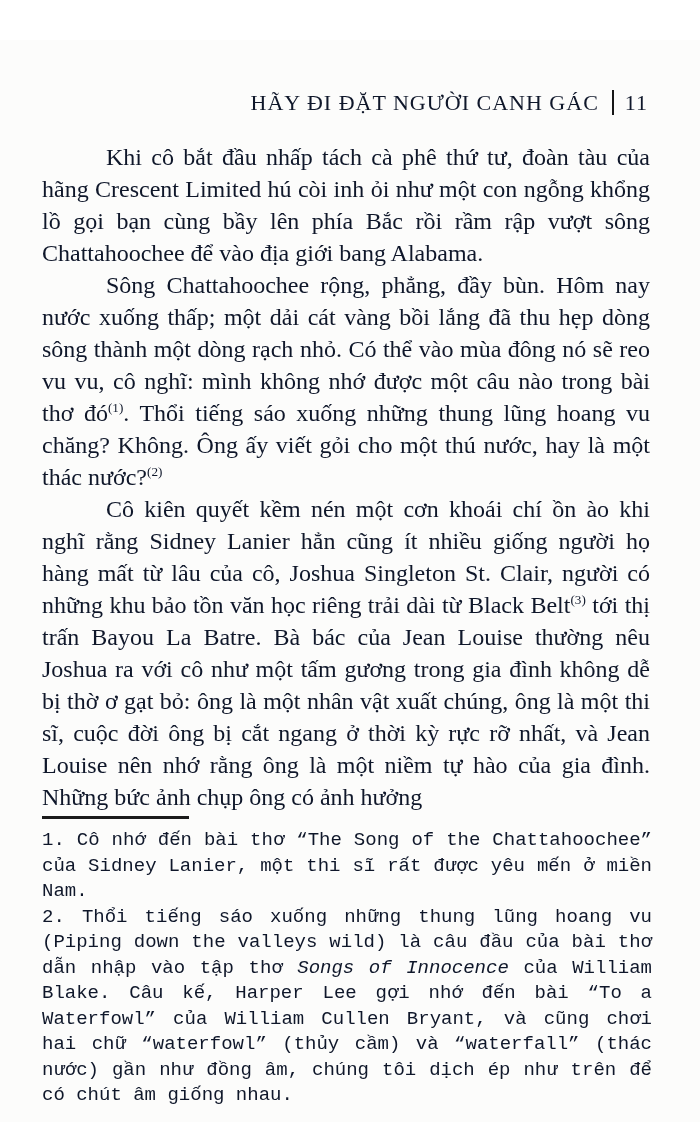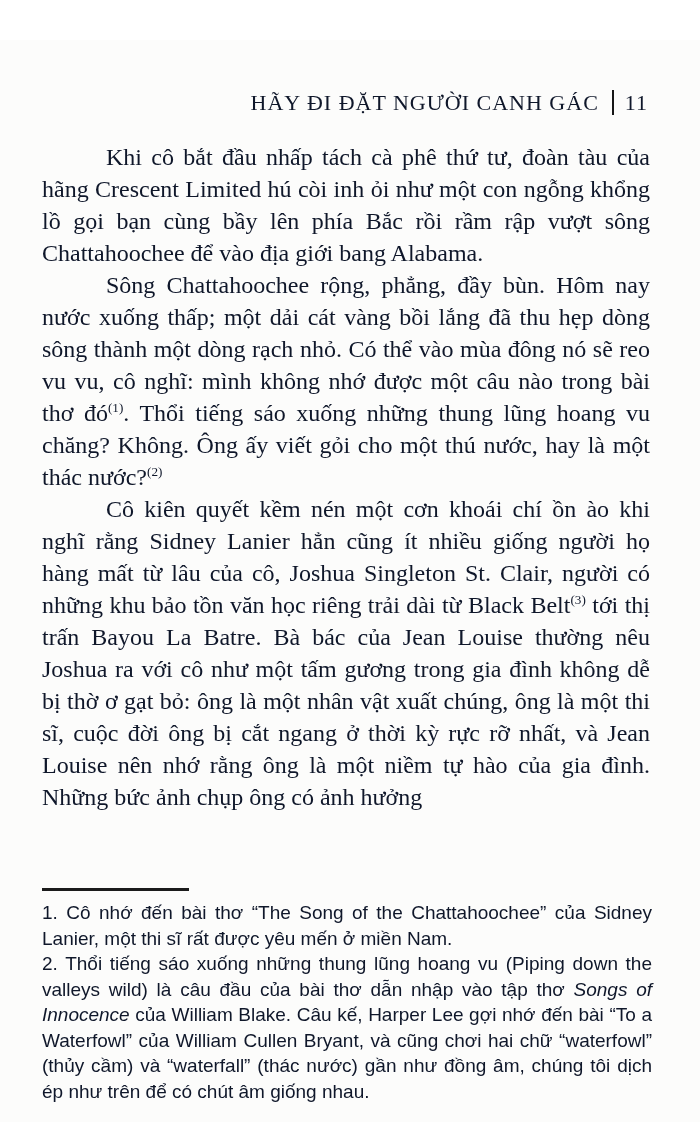--- a/index.html
+++ b/index.html
@@ -45,24 +45,24 @@
     margin: 0;
     text-indent: 64px;
   }
   .body-text sup, .footnotes sup {
     font-size: 0.55em;
     line-height: 0;
     vertical-align: 9px;
   }
   .footnotes {
     position: absolute;
-    top: 848px;
+    top: 776px;
     left: 42px;
     width: 610px;
-    font-family: Liberation Sans, sans-serif;
+    font-family: Liberation Mono, monospace;
     font-size: 19px;
     line-height: 25.5px;
     text-align: justify;
   }
   .fn-rule {
     width: 147px;
     height: 3px;
     background: #1b1b1b;
     margin: 0 0 9px 0;
   }

